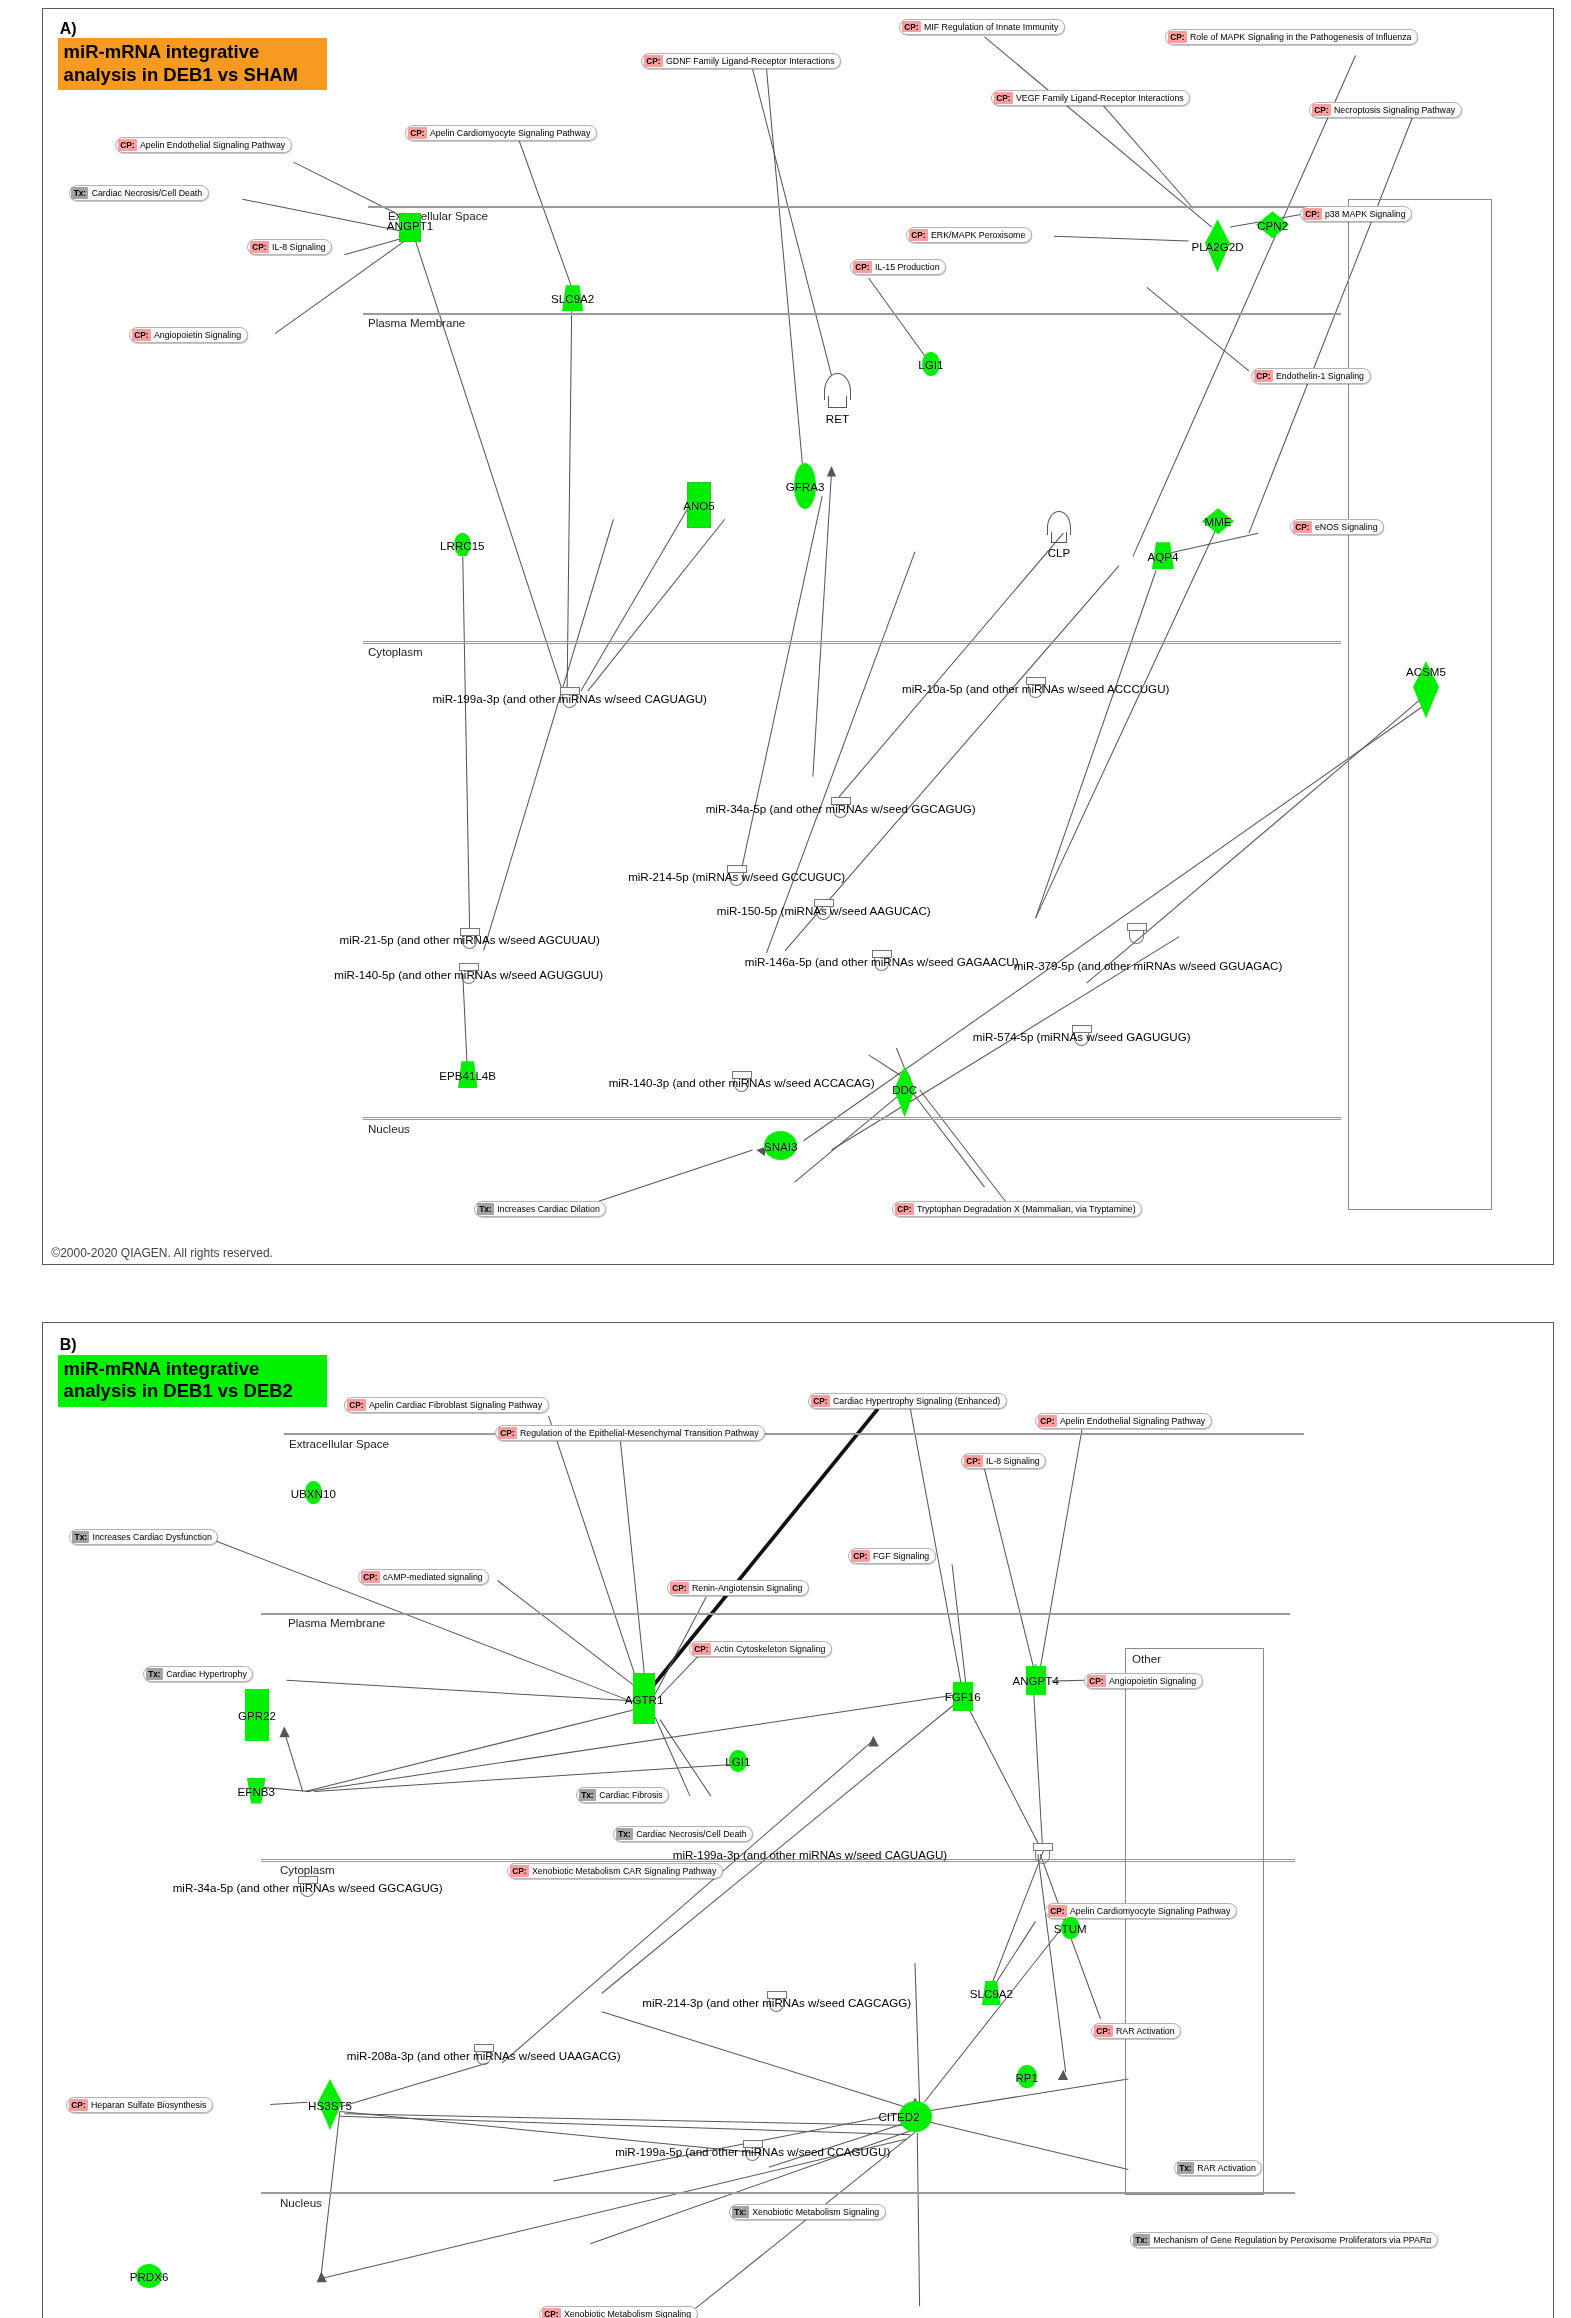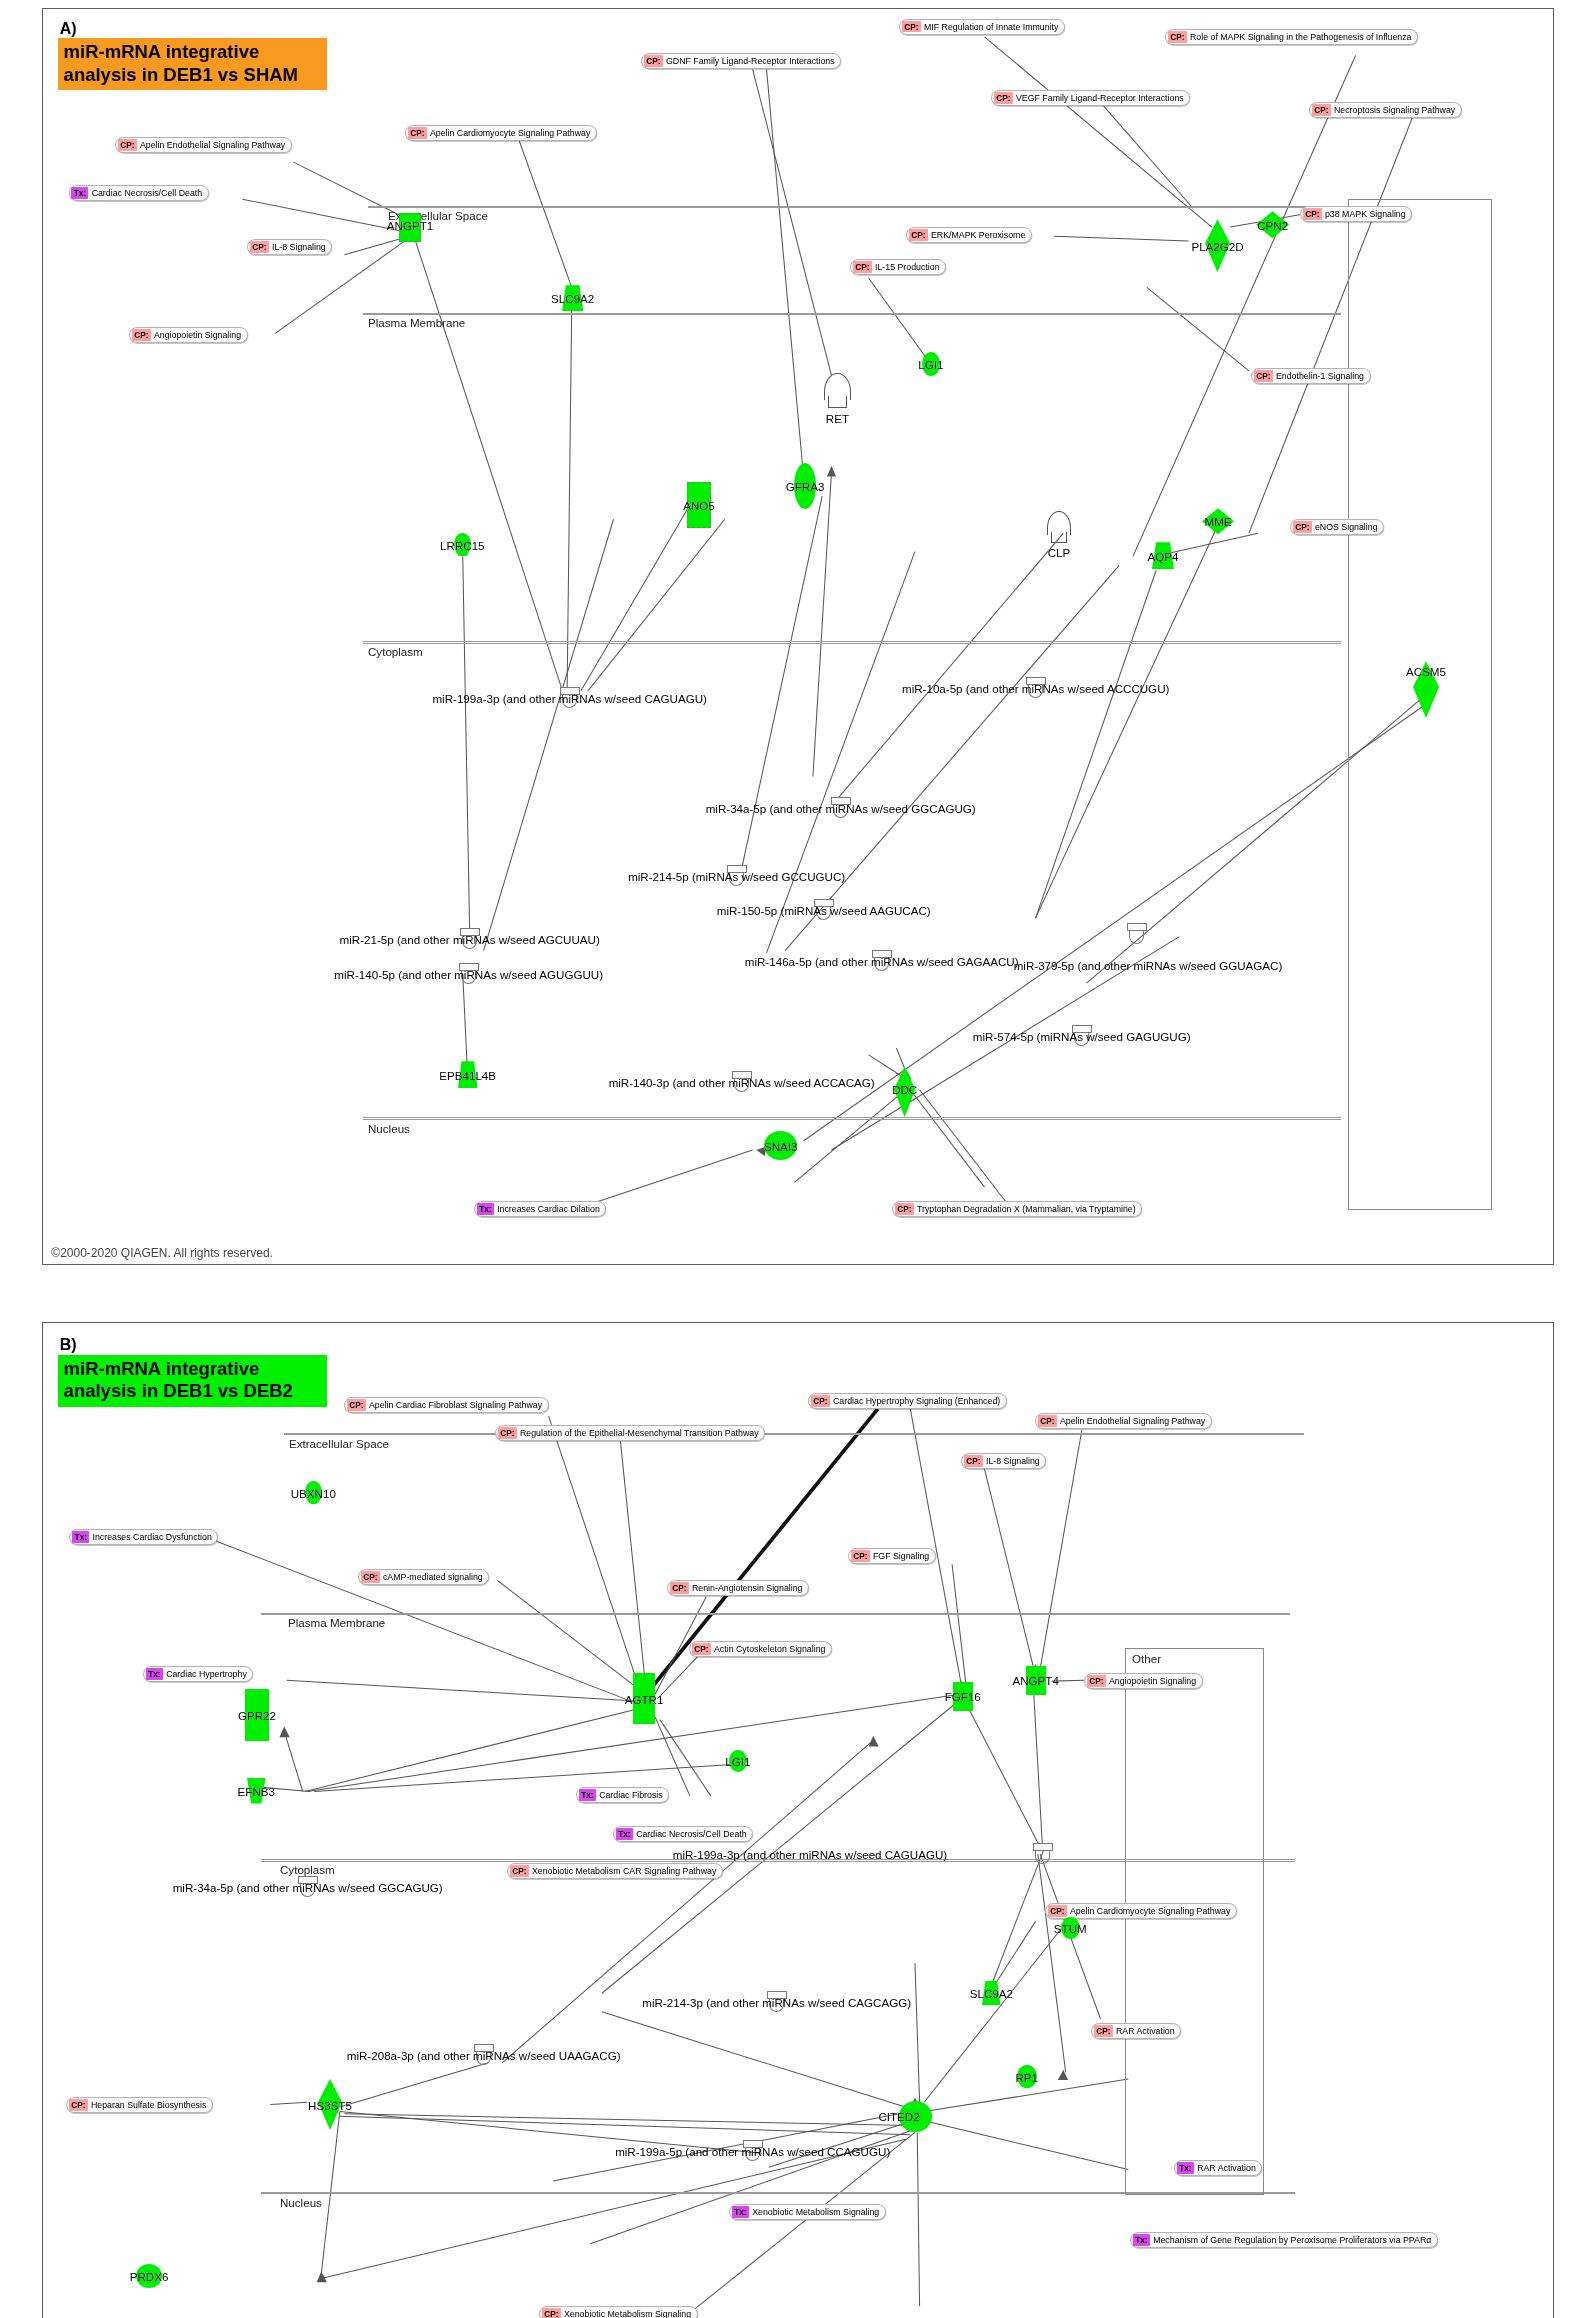--- a/index.html
+++ b/index.html
@@ -86,21 +86,21 @@
   }
   .pill .tag {
     font-weight: bold;
     font-size: 8.3px;
     padding: 0.9px 2.3px;
     margin-right: 3.2px;
     border-radius: 0.9px;
     color: #000;
   }
   .pill.cp .tag { background: #ff9e9e; }
-  .pill.tx .tag { background: #d946ef; }
+  .pill.tx .tag { background: #a3a3a3; }
   .pill .txt { font-size: 8.8px; }
 
   
   .gene { position: absolute; }
   .gene .shape { position: absolute; left: 0; top: 0; }
   .gene .glabel {
     position: absolute;
     font-size: 11.6px;
     color: #000;
     white-space: nowrap;

